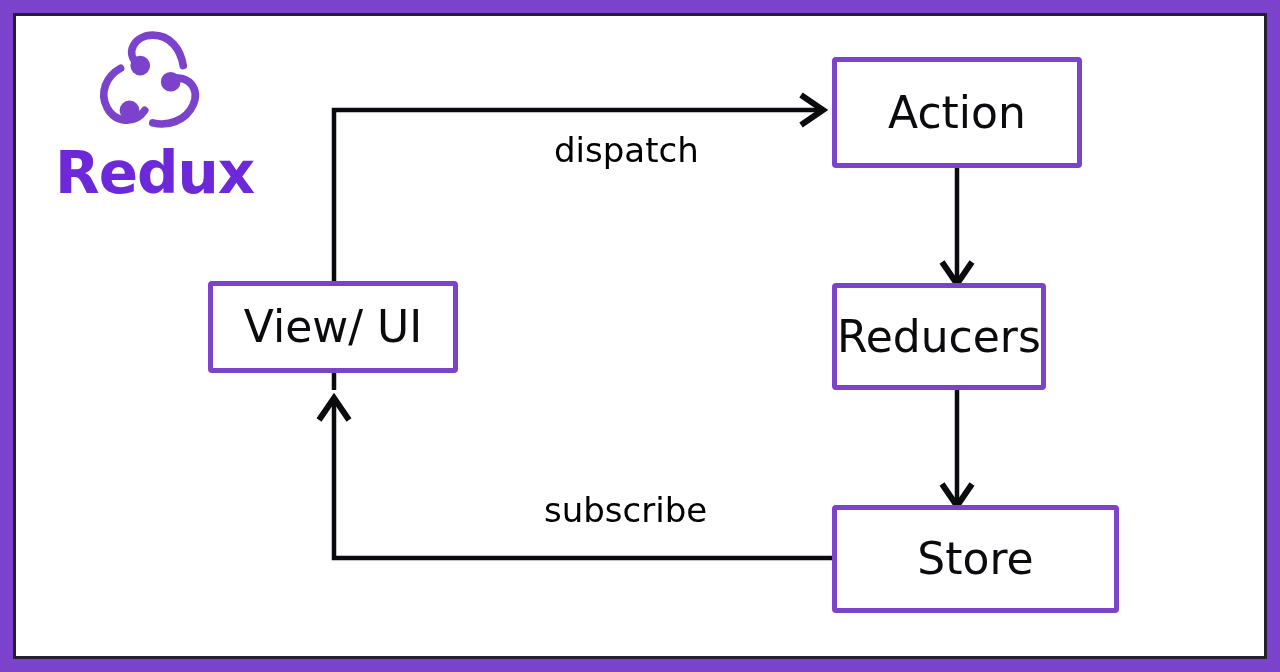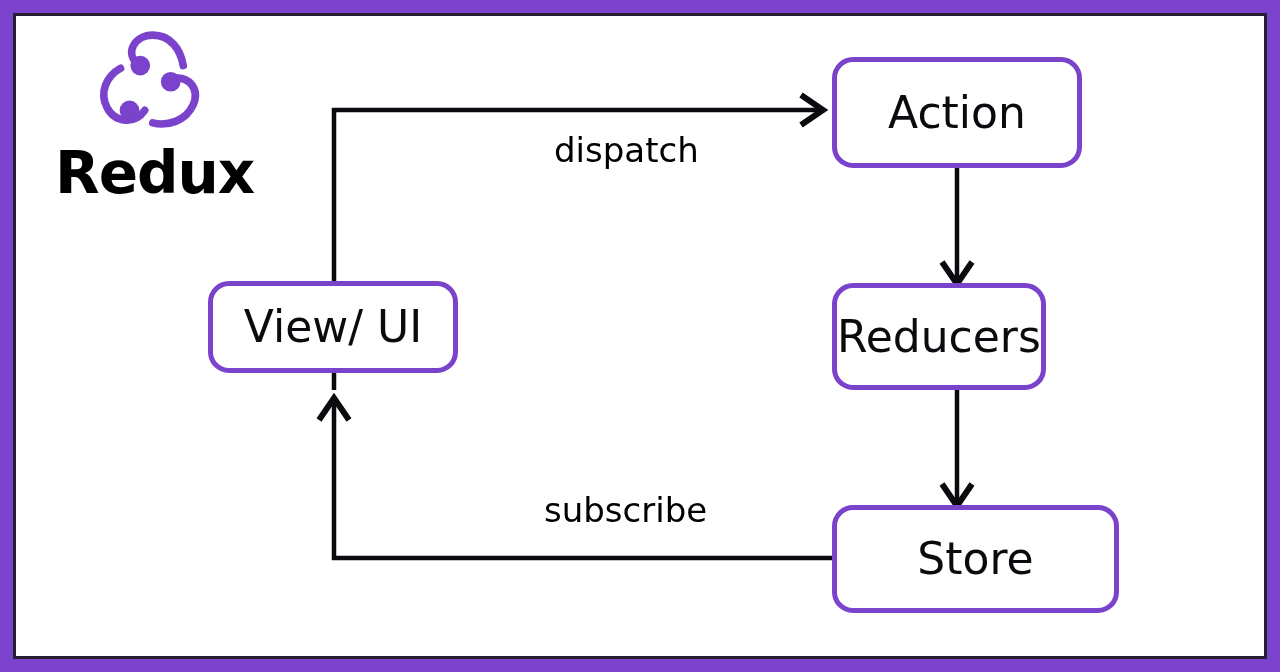--- a/index.html
+++ b/index.html
@@ -61,32 +61,32 @@
   #redux-wordmark {
     position: absolute;
     left: 55px;
     top: 142px;
     width: 230px;
     height: 62px;
     font-family: "DejaVu Sans", sans-serif;
     font-size: 58px;
     font-weight: 700;
     letter-spacing: -1px;
-    color: #000000;
+    color: #6d28d9;
     line-height: 62px;
     white-space: nowrap;
   }
 
   
   .node {
     position: absolute;
     box-sizing: border-box;
     background: #ffffff;
     border: 5px solid #7b42cc;
-    border-radius: 21px;
+    border-radius: 4px;
     display: flex;
     align-items: center;
     justify-content: center;
     z-index: 4;
   }
   .node-label {
     font-family: "DejaVu Sans", sans-serif;
     font-size: 44px;
     font-weight: 400;
     color: #0b0b0f;

